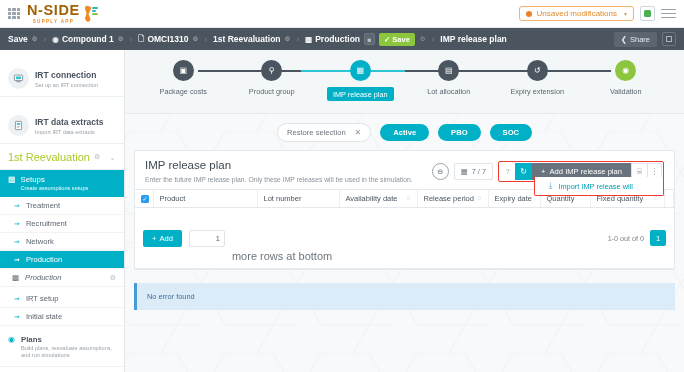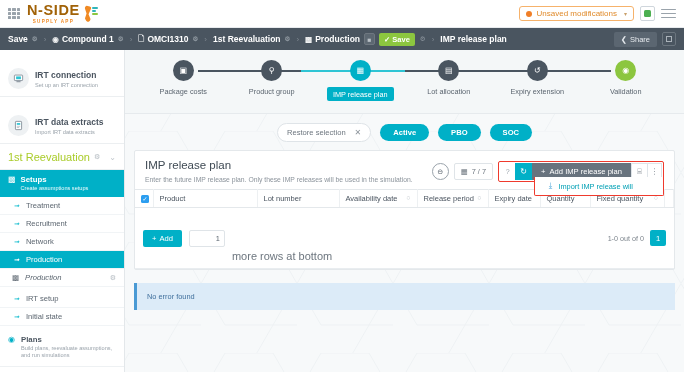--- a/index.html
+++ b/index.html
@@ -97,21 +97,21 @@
 
   .reeval { display: flex; align-items: center; padding: 7px 8px 6px;
     border-bottom: 1px solid #eceff1; }
   .reeval .t { font-size: 11px; color: #aacc2a; font-weight: 400; }
   .reeval .g { font-size: 7px; color: #b6bdc3; margin-left: 4px; }
   .reeval .chev { margin-left: auto; font-size: 8px; color: #c2c8cd; }
 
   .grp { background: #00b0c7; color: #fff; padding: 5px 8px;
     display: flex; align-items: flex-start; gap: 5px; }
   .grp .gi { font-size: 8px; line-height: 10px; }
-  .grp .gt b { display:block; font-size: 7.8px; font-weight: 700; line-height: 9.5px;}
+  .grp .gt b { display:block; font-size: 7.8px; font-weight: 400; line-height: 9.5px;}
   .grp .gt span { display:block; font-size: 5.6px; line-height: 7.5px; opacity: .95; }
 
   .sub { display: flex; align-items: center; gap: 6px; padding: 4px 8px 4px 14px;
     font-size: 7.6px; color: #5c6670; border-bottom: 1px solid #f1f4f6; }
   .sub .ar { color: #2ec4d4; font-size: 7px; }
   .sub.active { background: #00b0c7; color: #fff; }
   .sub.active .ar { color: #fff; }
   .sub.file { padding-left: 12px; font-style: italic; color: #5c6670; }
   .sub.file .gearr { margin-left: auto; color: #b6bdc3; font-size: 7px; font-style: normal;}
   .sub.file .bar-ic { color: #5c6670; font-size: 7.5px; font-style: normal; }

